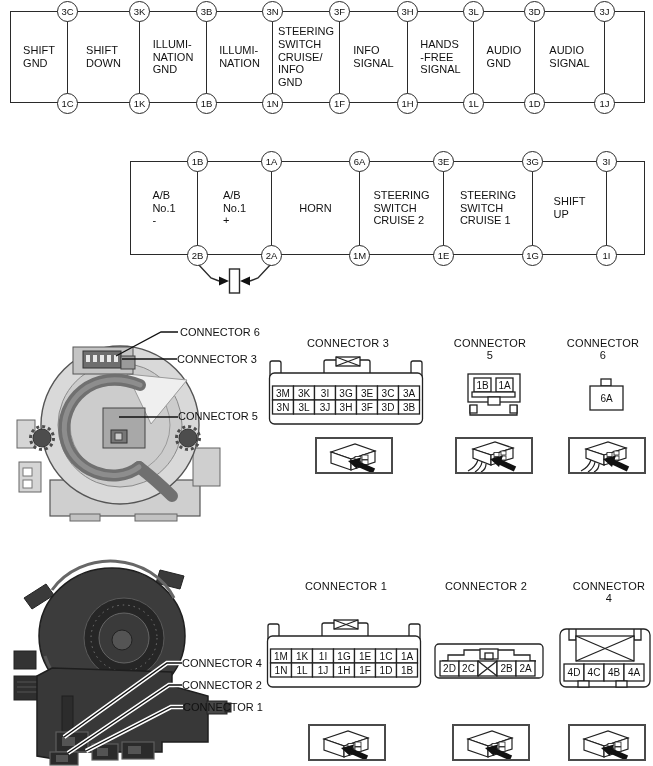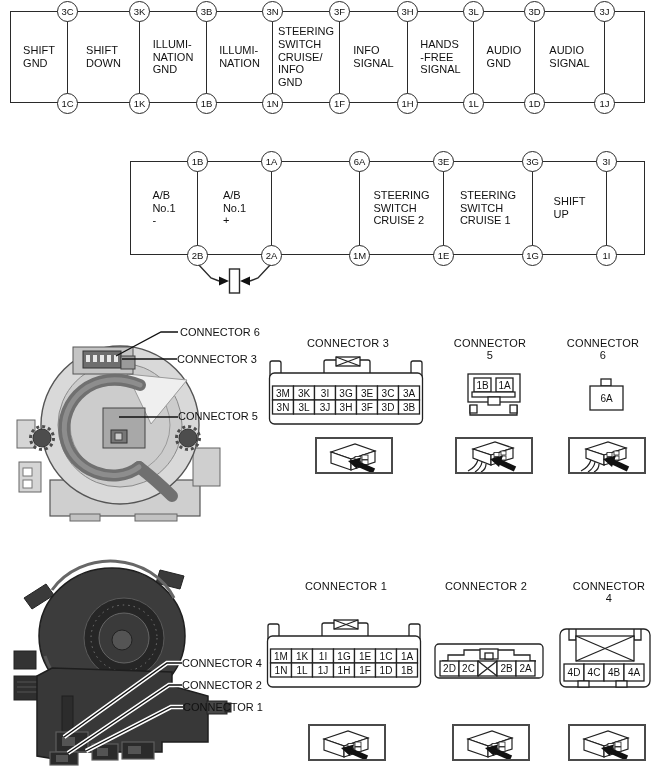--- a/index.html
+++ b/index.html
@@ -103,20 +103,21 @@
   <div class="pin" style="left:433px;top:244.5px">1E</div>
   <div class="pin" style="left:522px;top:244.5px">1G</div>
   <div class="pin" style="left:596px;top:244.5px">1I</div>
 
   <div class="sig" style="left:132px;top:166px;width:64px;height:84px">A/B
 No.1
 -</div>
   <div class="sig" style="left:199px;top:166px;width:71px;height:84px">A/B
 No.1
 +</div>
+  <div class="sig" style="left:273px;top:166px;width:85px;height:84px">HORN</div>
   <div class="sig" style="left:361px;top:166px;width:81px;height:84px">STEERING
 SWITCH
 CRUISE 2</div>
   <div class="sig" style="left:445px;top:166px;width:86px;height:84px">STEERING
 SWITCH
 CRUISE 1</div>
   <div class="sig" style="left:534px;top:166px;width:71px;height:84px">SHIFT
 UP</div>
 
   <svg class="abs" style="left:186px;top:262px" width="100" height="40">

